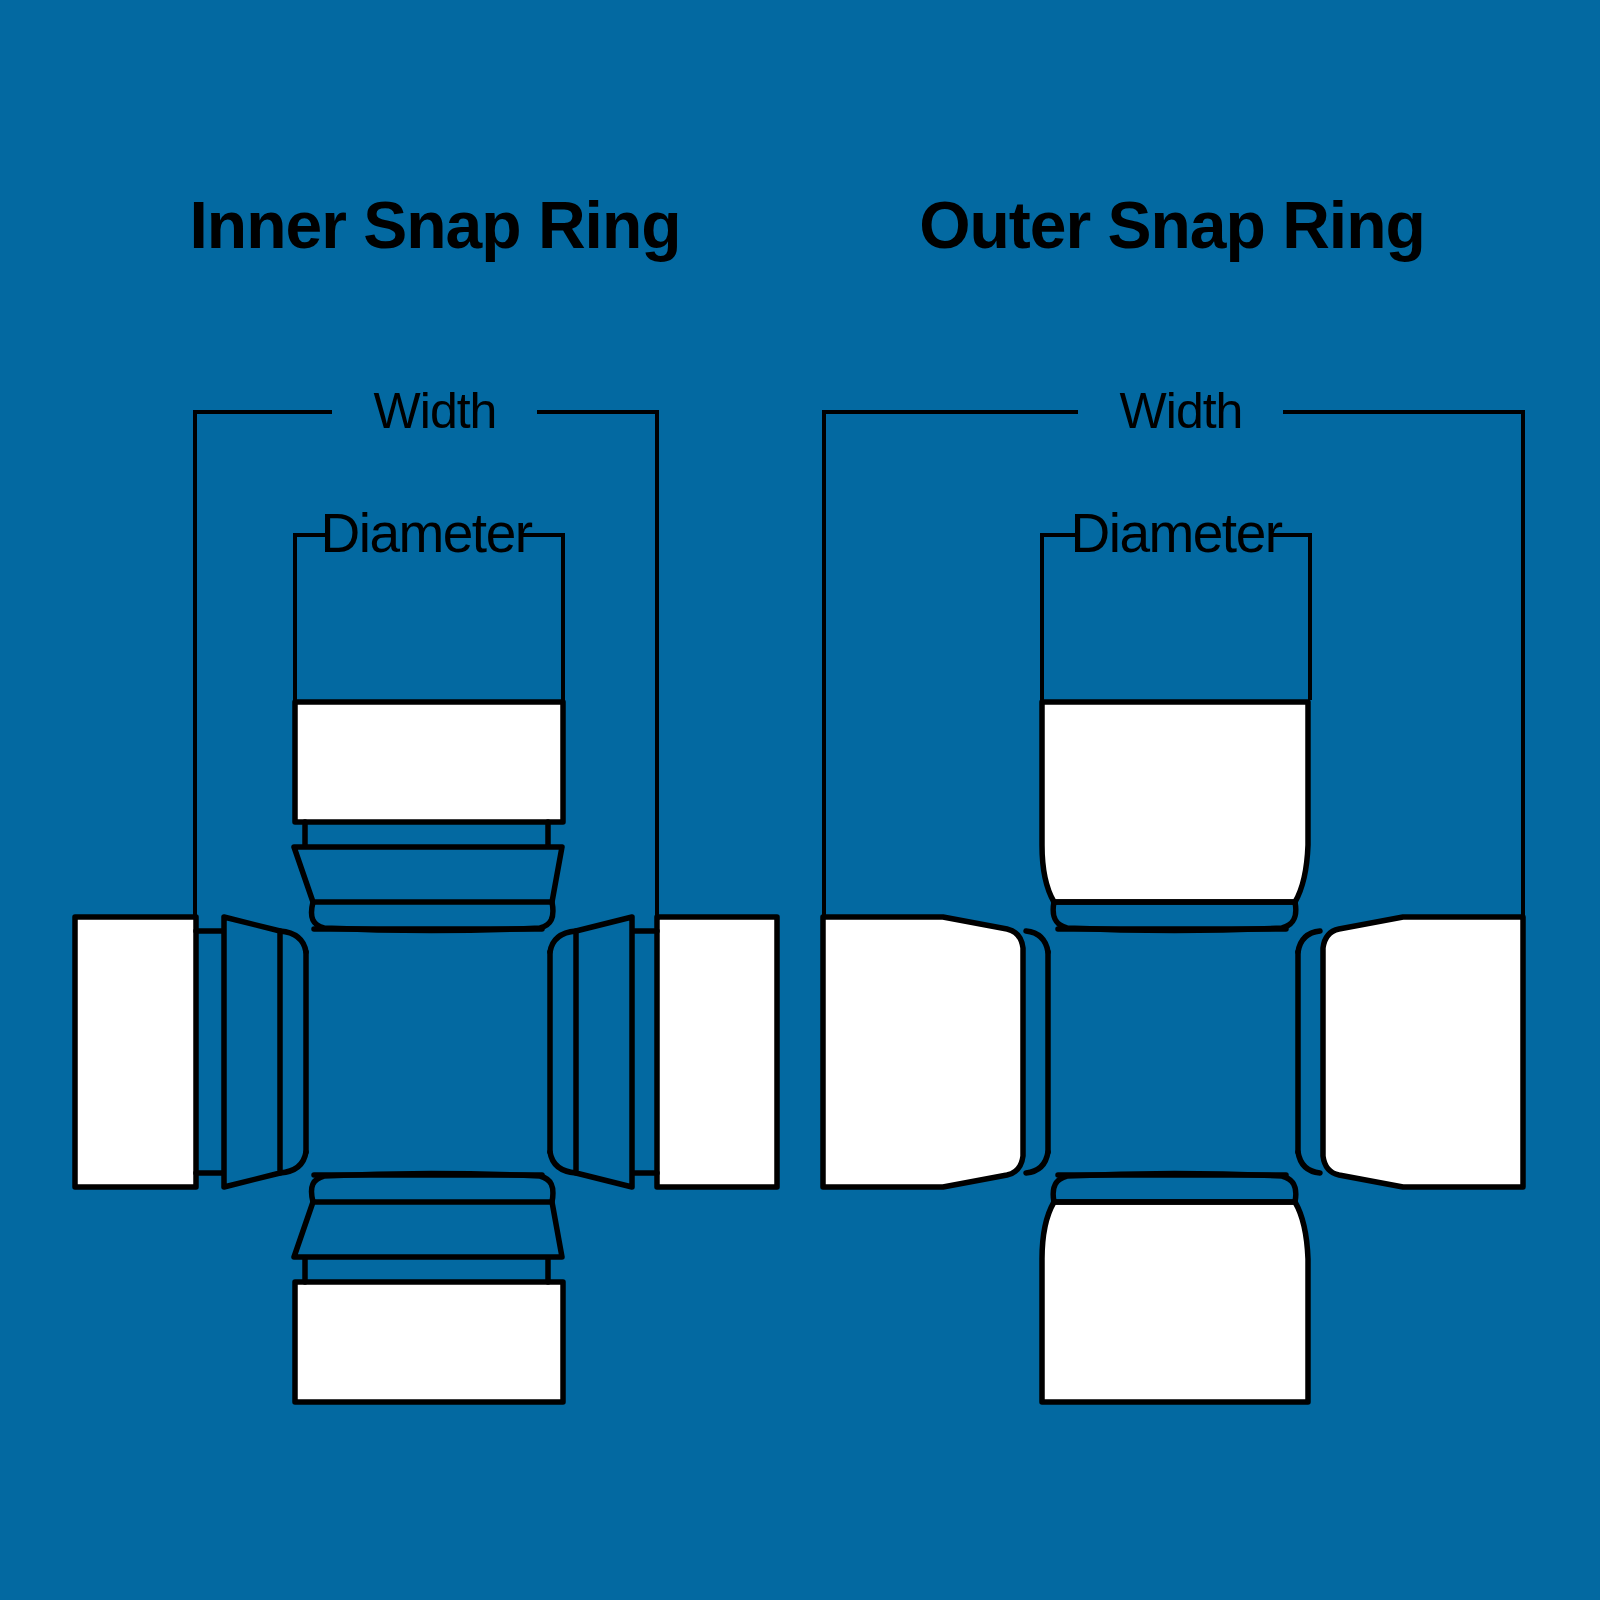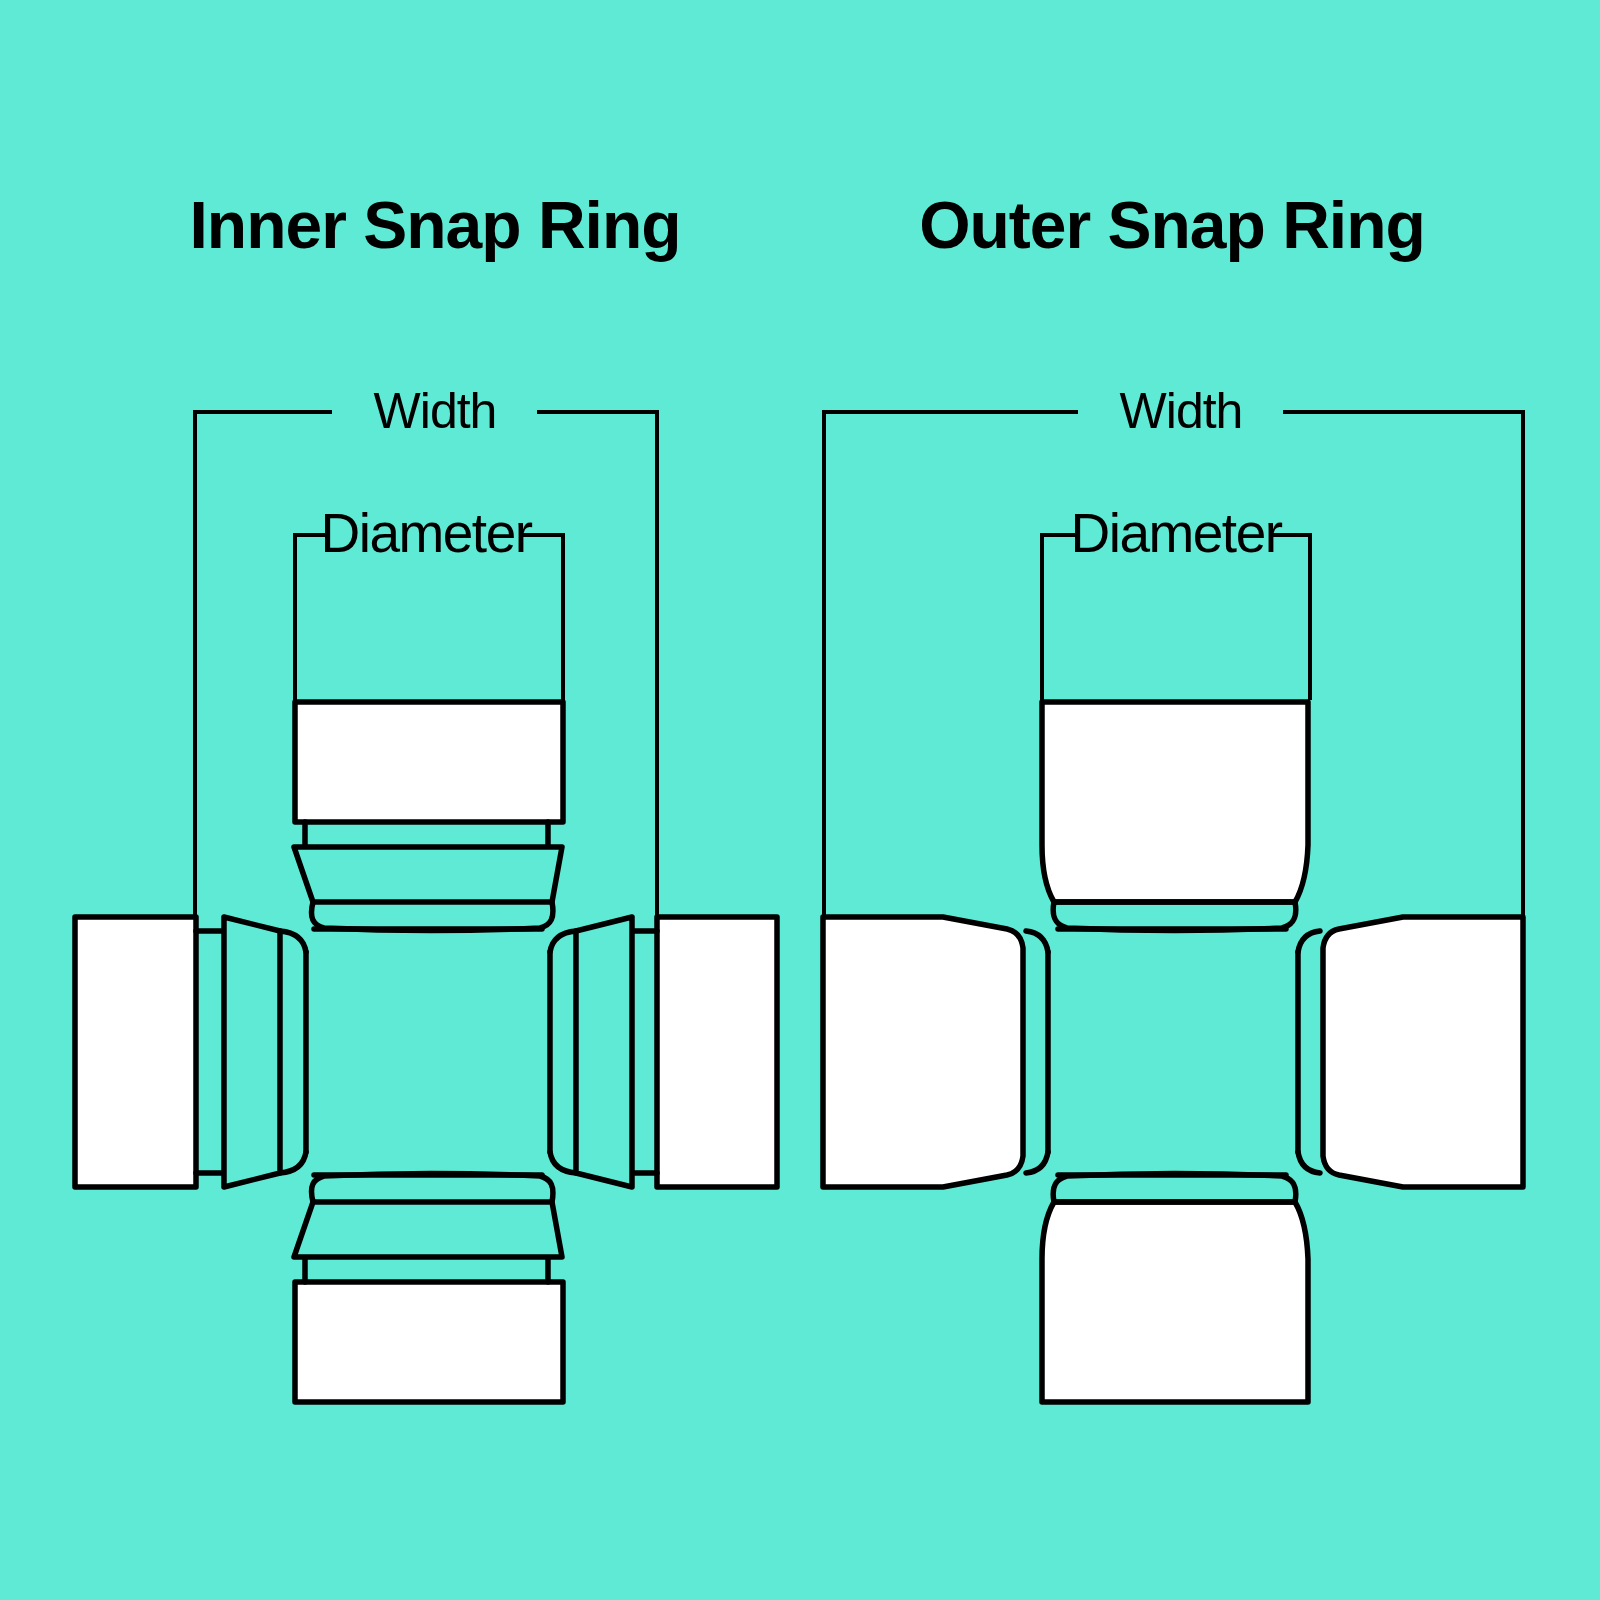--- a/index.html
+++ b/index.html
@@ -4,21 +4,21 @@
 <style>
   html, body {
     margin: 0;
     padding: 0;
     background: #ffffff;
   }
   .stage {
     position: relative;
     width: 1600px;
     height: 1600px;
-    background: #5eead4;
+    background: #0369a1;
     overflow: hidden;
     font-family: "Liberation Sans", sans-serif;
   }
   svg.diagram {
     position: absolute;
     inset: 0;
     display: block;
   }
   .outline {
     fill: none;

